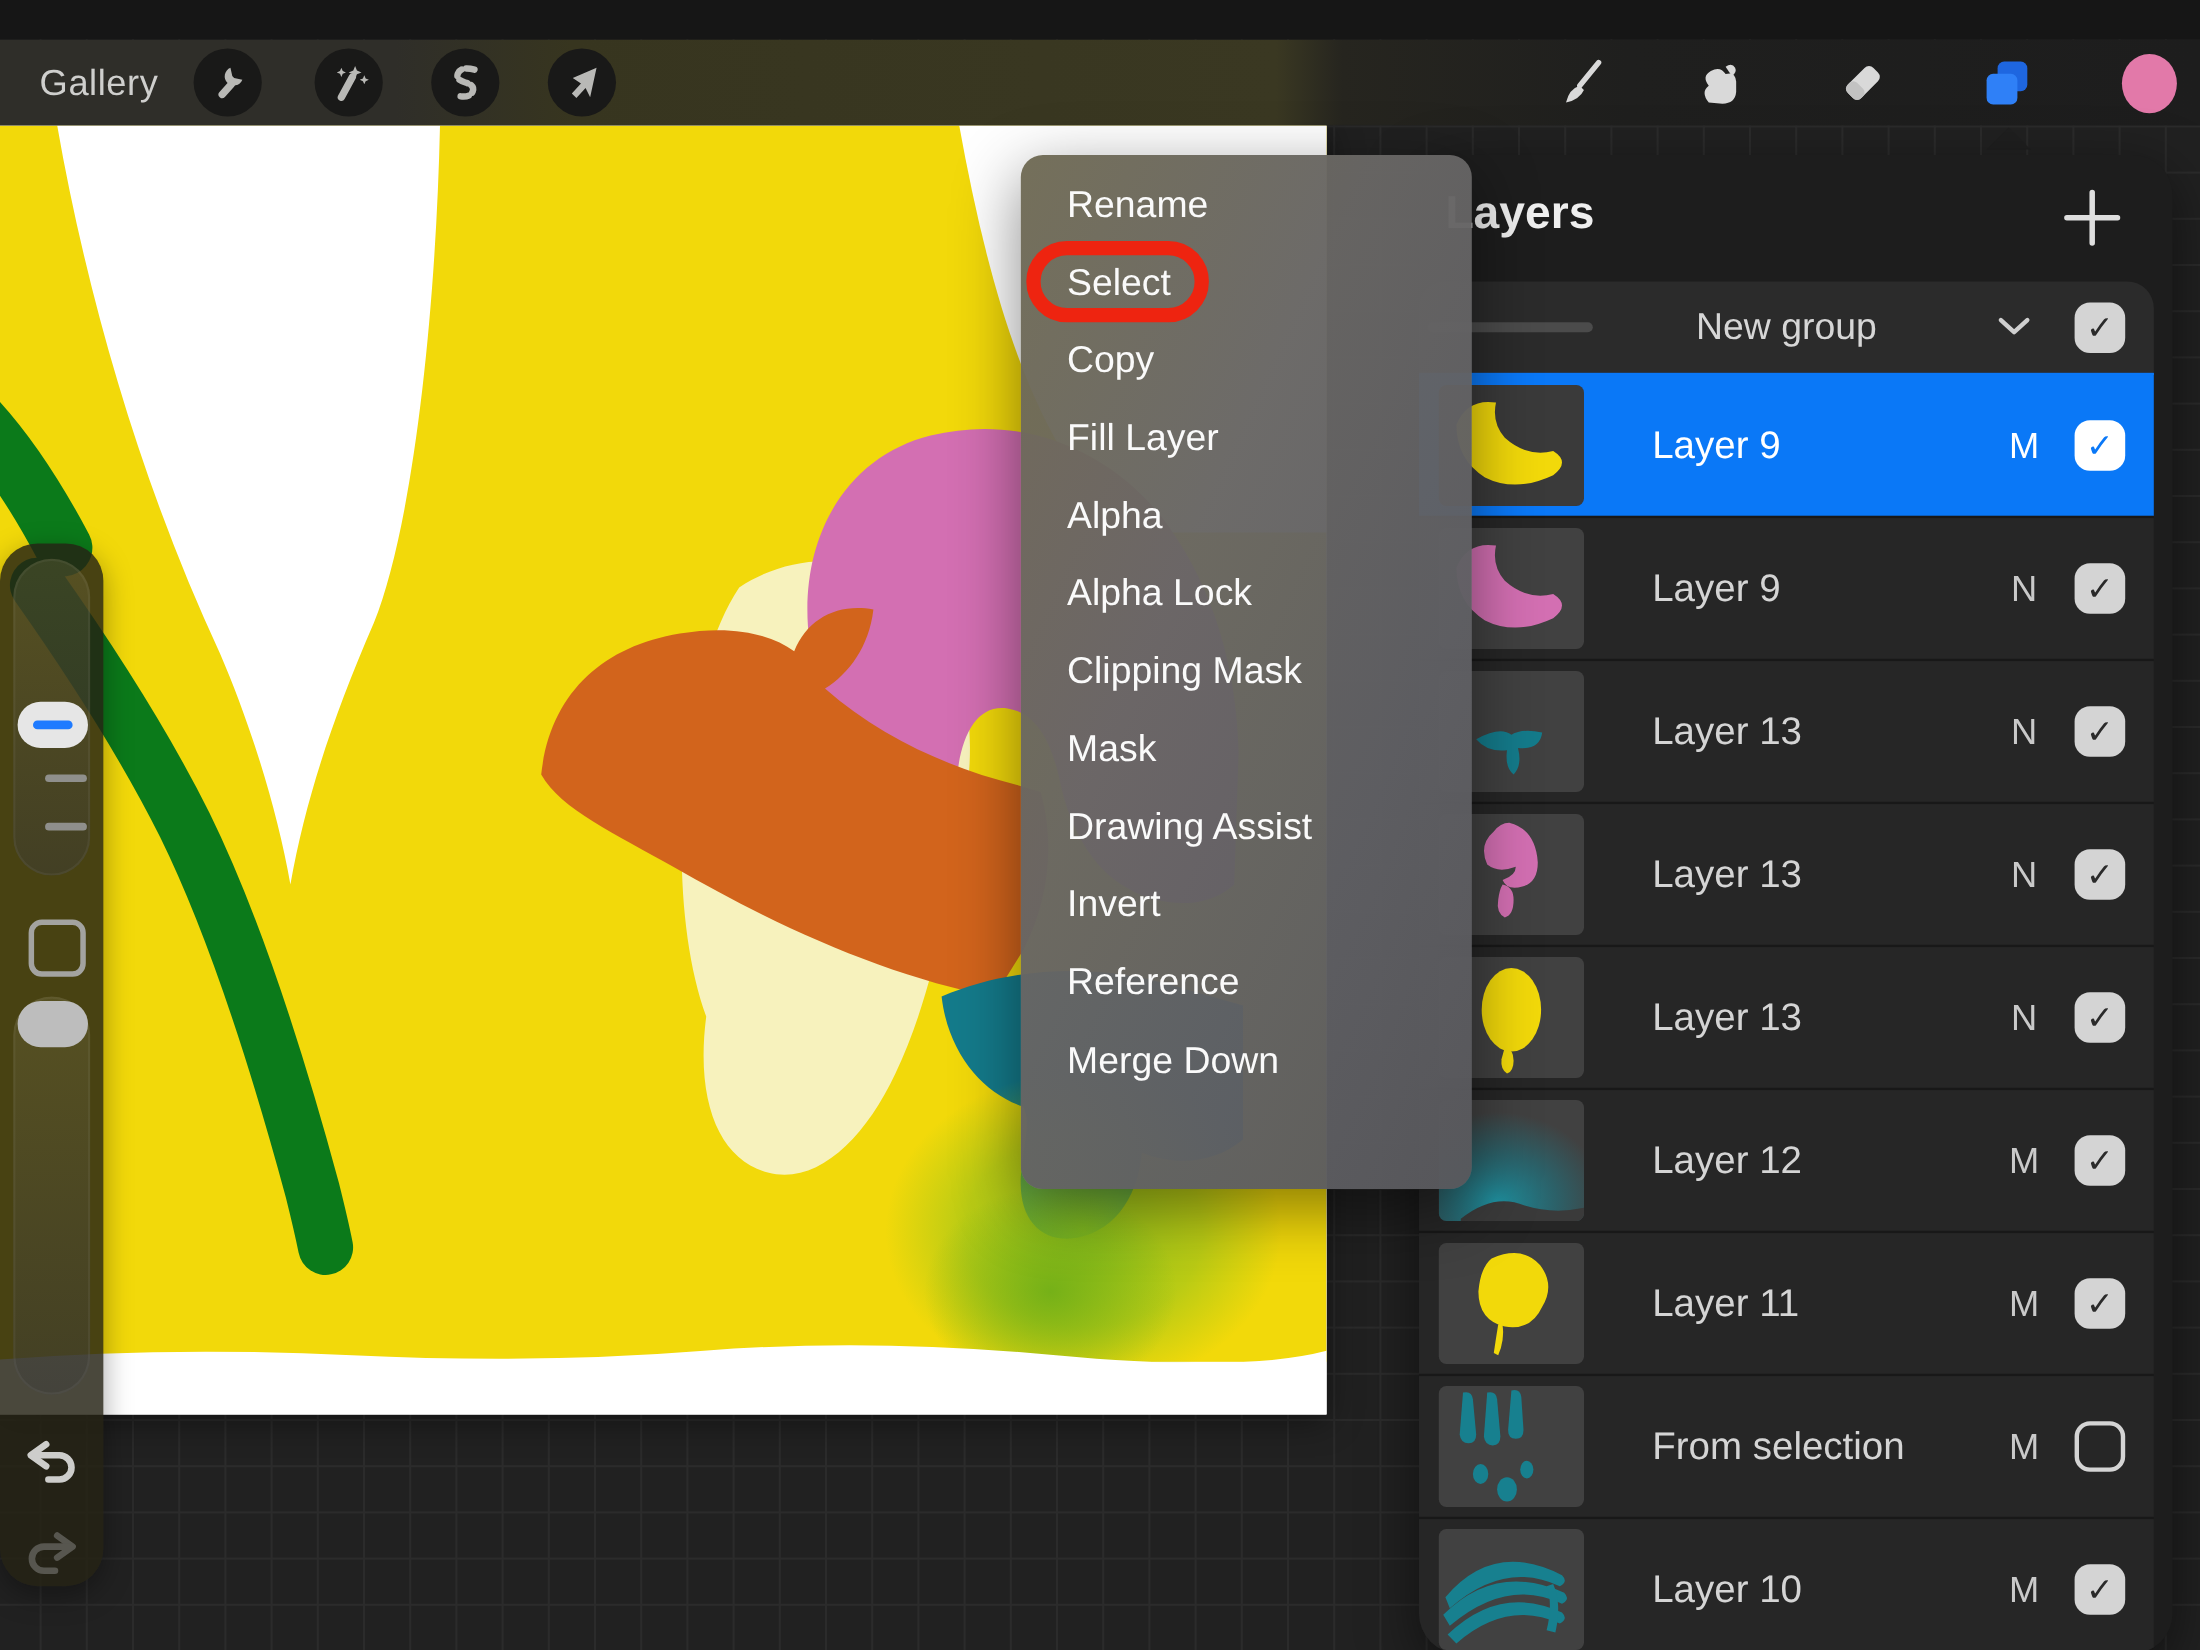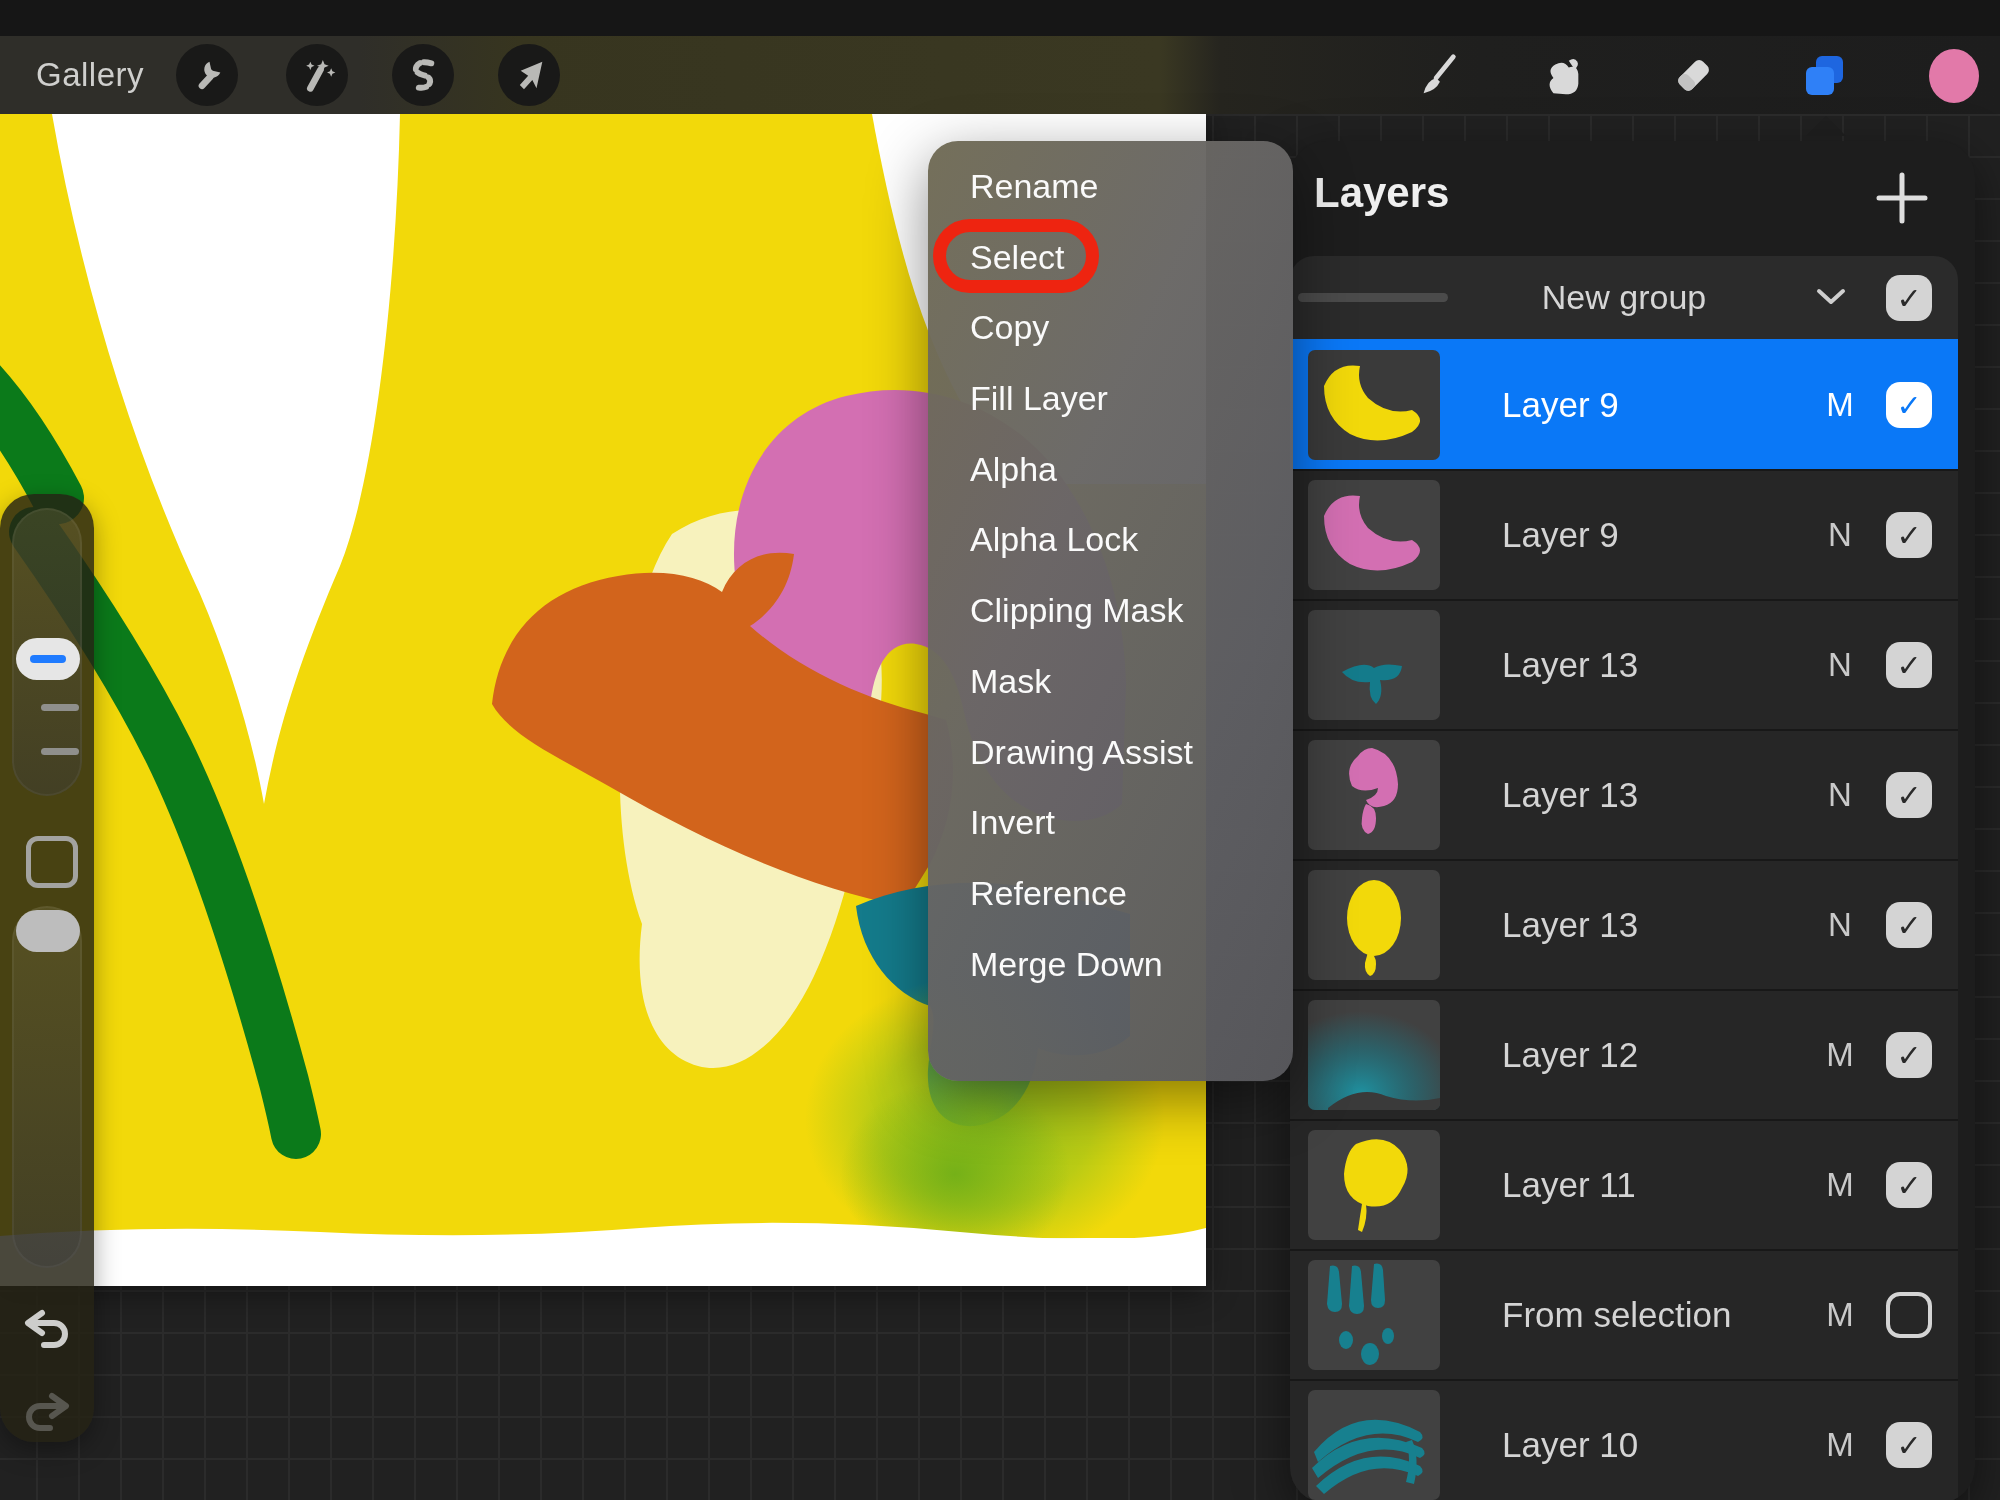--- a/index.html
+++ b/index.html
@@ -39,21 +39,21 @@
   #track-size{top:14px;height:288px;}
   #track-opacity{top:412px;height:362px;}
   .handle{position:absolute;left:16px;width:64px;height:42px;border-radius:22px;background:#e6e6e6;
     display:flex;align-items:center;justify-content:center;}
   .handle .bluebar{width:36px;height:8px;border-radius:4px;background:#1f7bff;}
   .tick{position:absolute;left:29px;width:38px;height:7px;border-radius:4px;background:#8f8f8c;}
   .modify-btn{position:absolute;left:26px;top:342px;width:42px;height:42px;border-radius:12px;
     border:5px solid #a3a3a0;background:transparent;}
   .undo-redo{position:absolute;left:18px;width:58px;height:58px;}
   
-  #menu{position:absolute;left:928px;top:105px;width:365px;height:940px;border-radius:30px;
+  #menu{position:absolute;left:928px;top:105px;width:410px;height:940px;border-radius:20px;
     background:linear-gradient(115deg,rgba(112,107,85,.97) 0%,rgba(104,102,100,.97) 38%,rgba(95,95,99,.97) 70%,rgba(88,88,92,.97) 100%);
     z-index:60;box-shadow:0 18px 60px rgba(0,0,0,.45);
     padding:10px 0;box-sizing:border-box;}
   #menu ul{list-style:none;margin:0;padding:0;}
   #menu li{height:70.7px;line-height:70.7px;padding-left:42px;
     color:#fafafa;font-size:34px;cursor:default;}
   .ring{position:absolute;left:5px;top:78px;width:140px;height:48px;
     border:13px solid #ee2410;border-radius:40px;pointer-events:none;}
   
   #layers-panel{position:absolute;left:1290px;top:105px;width:685px;height:1362px;

